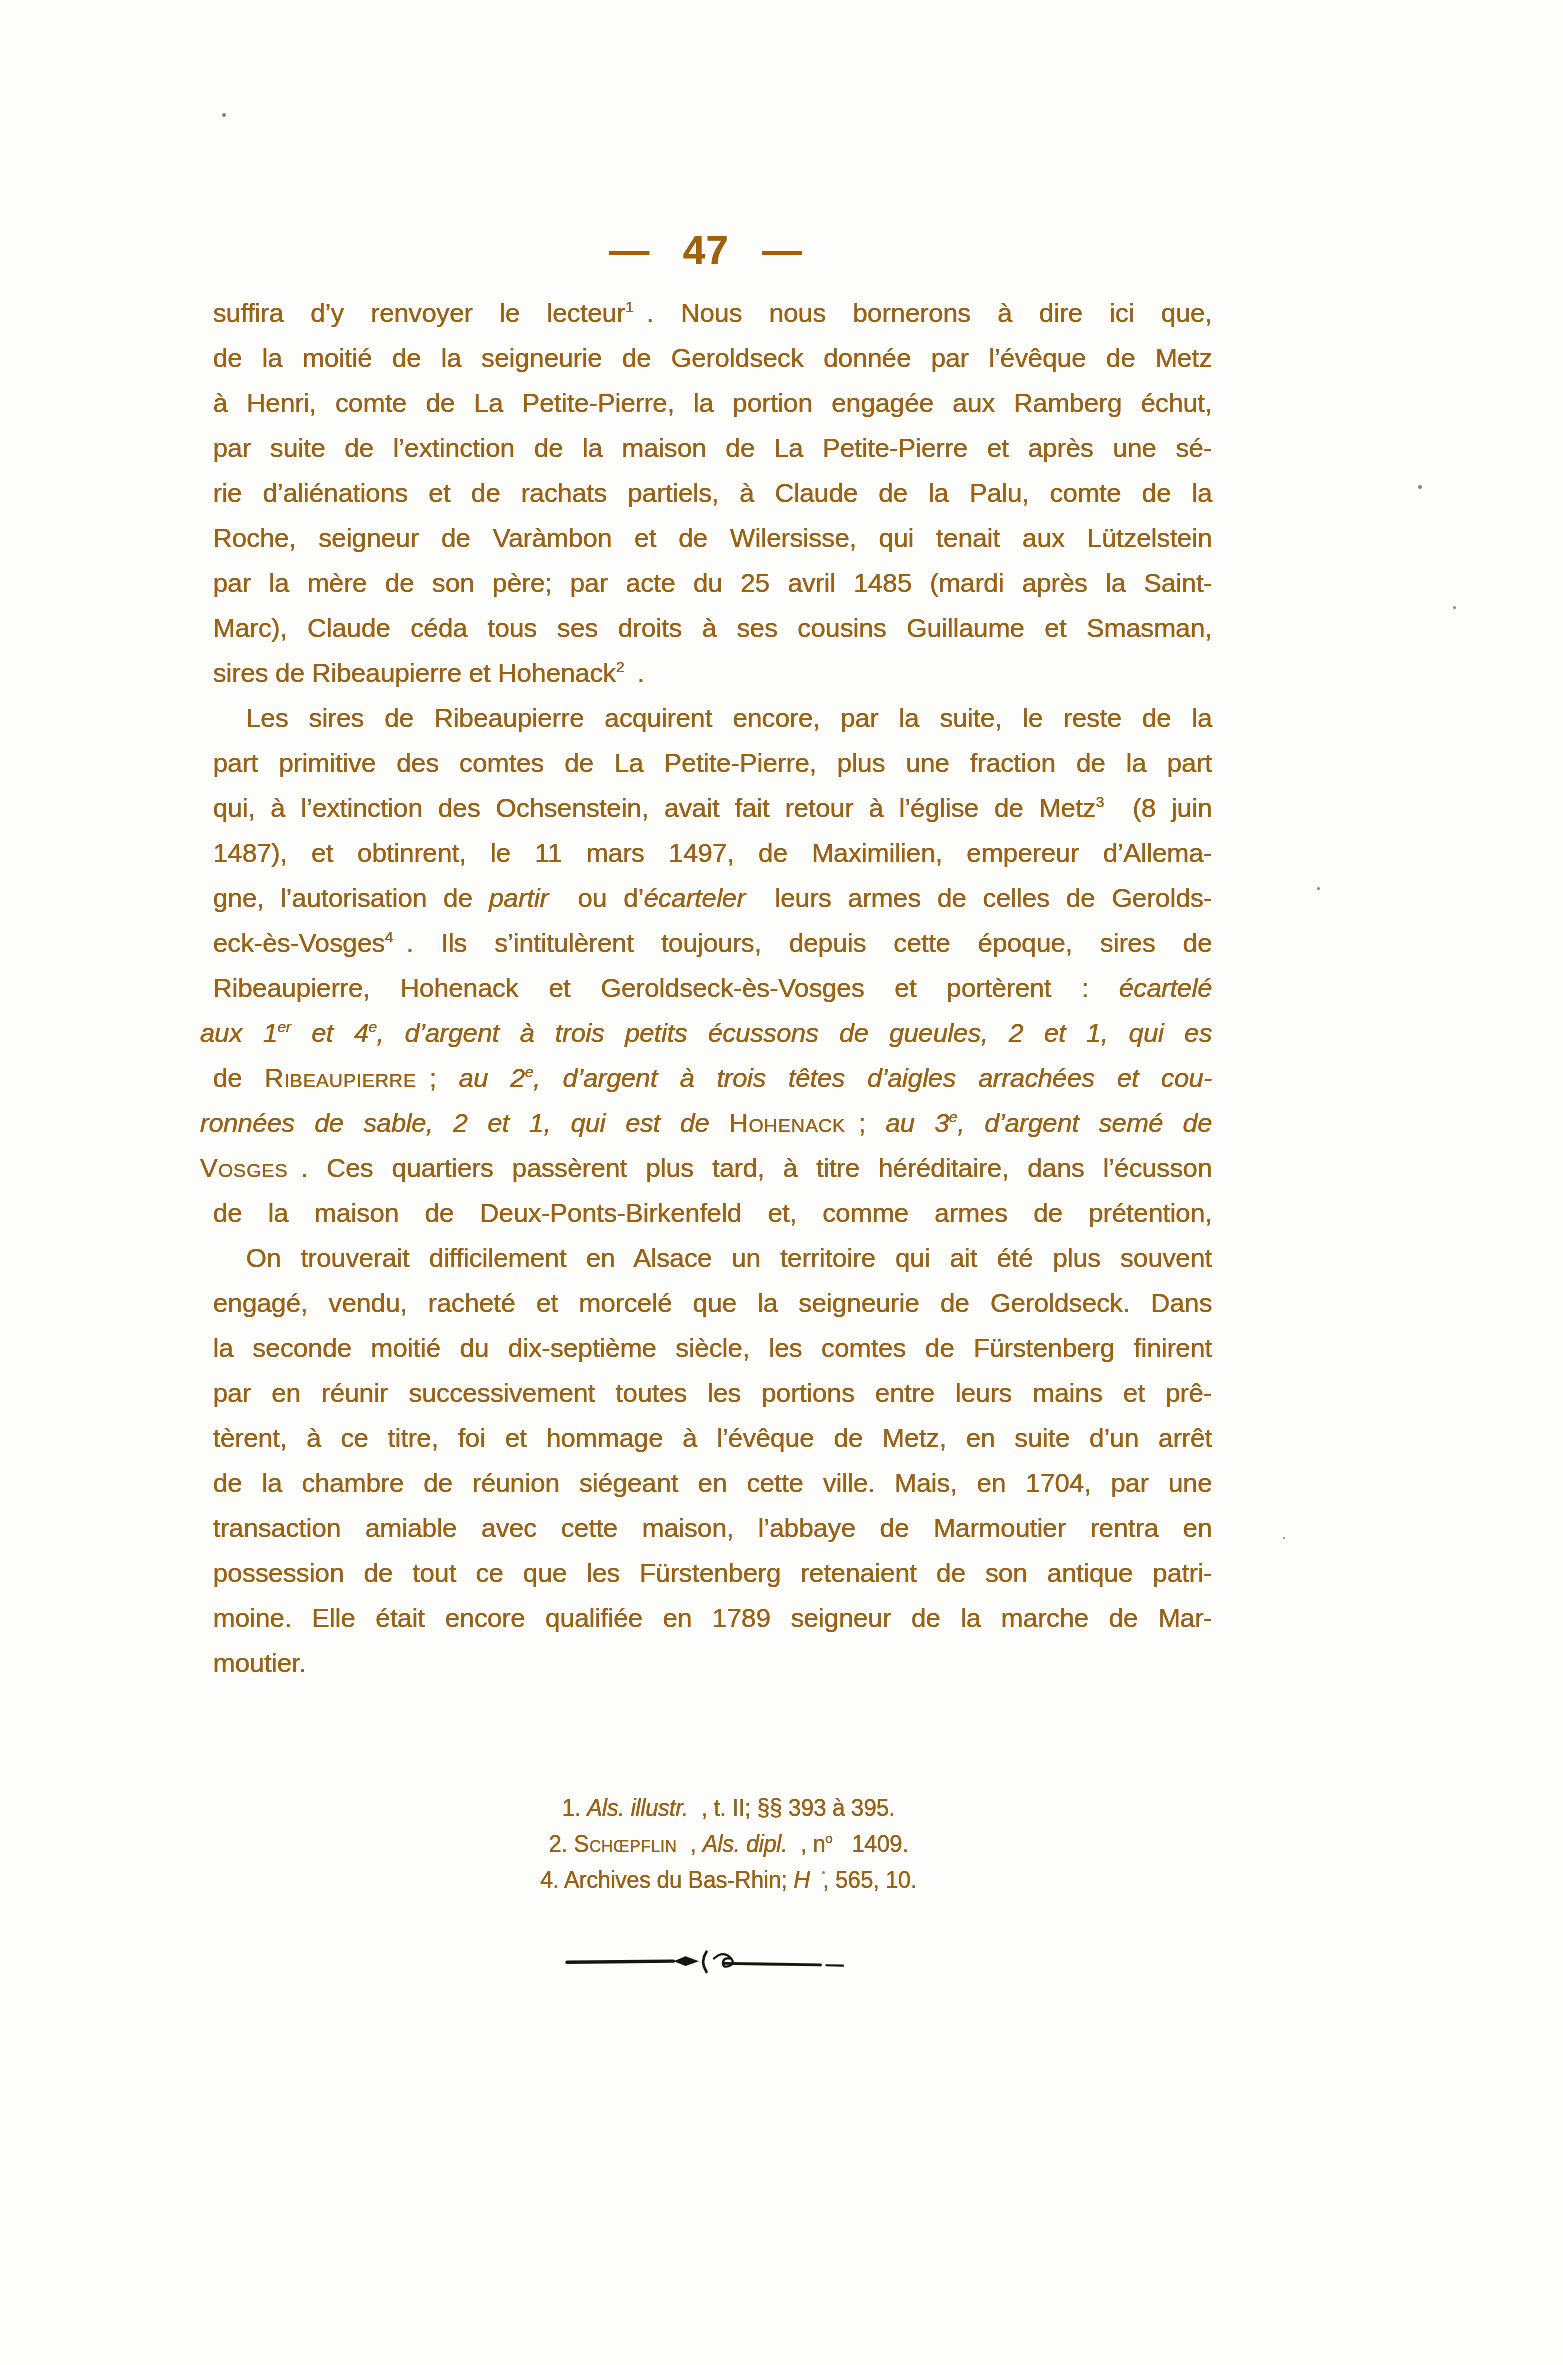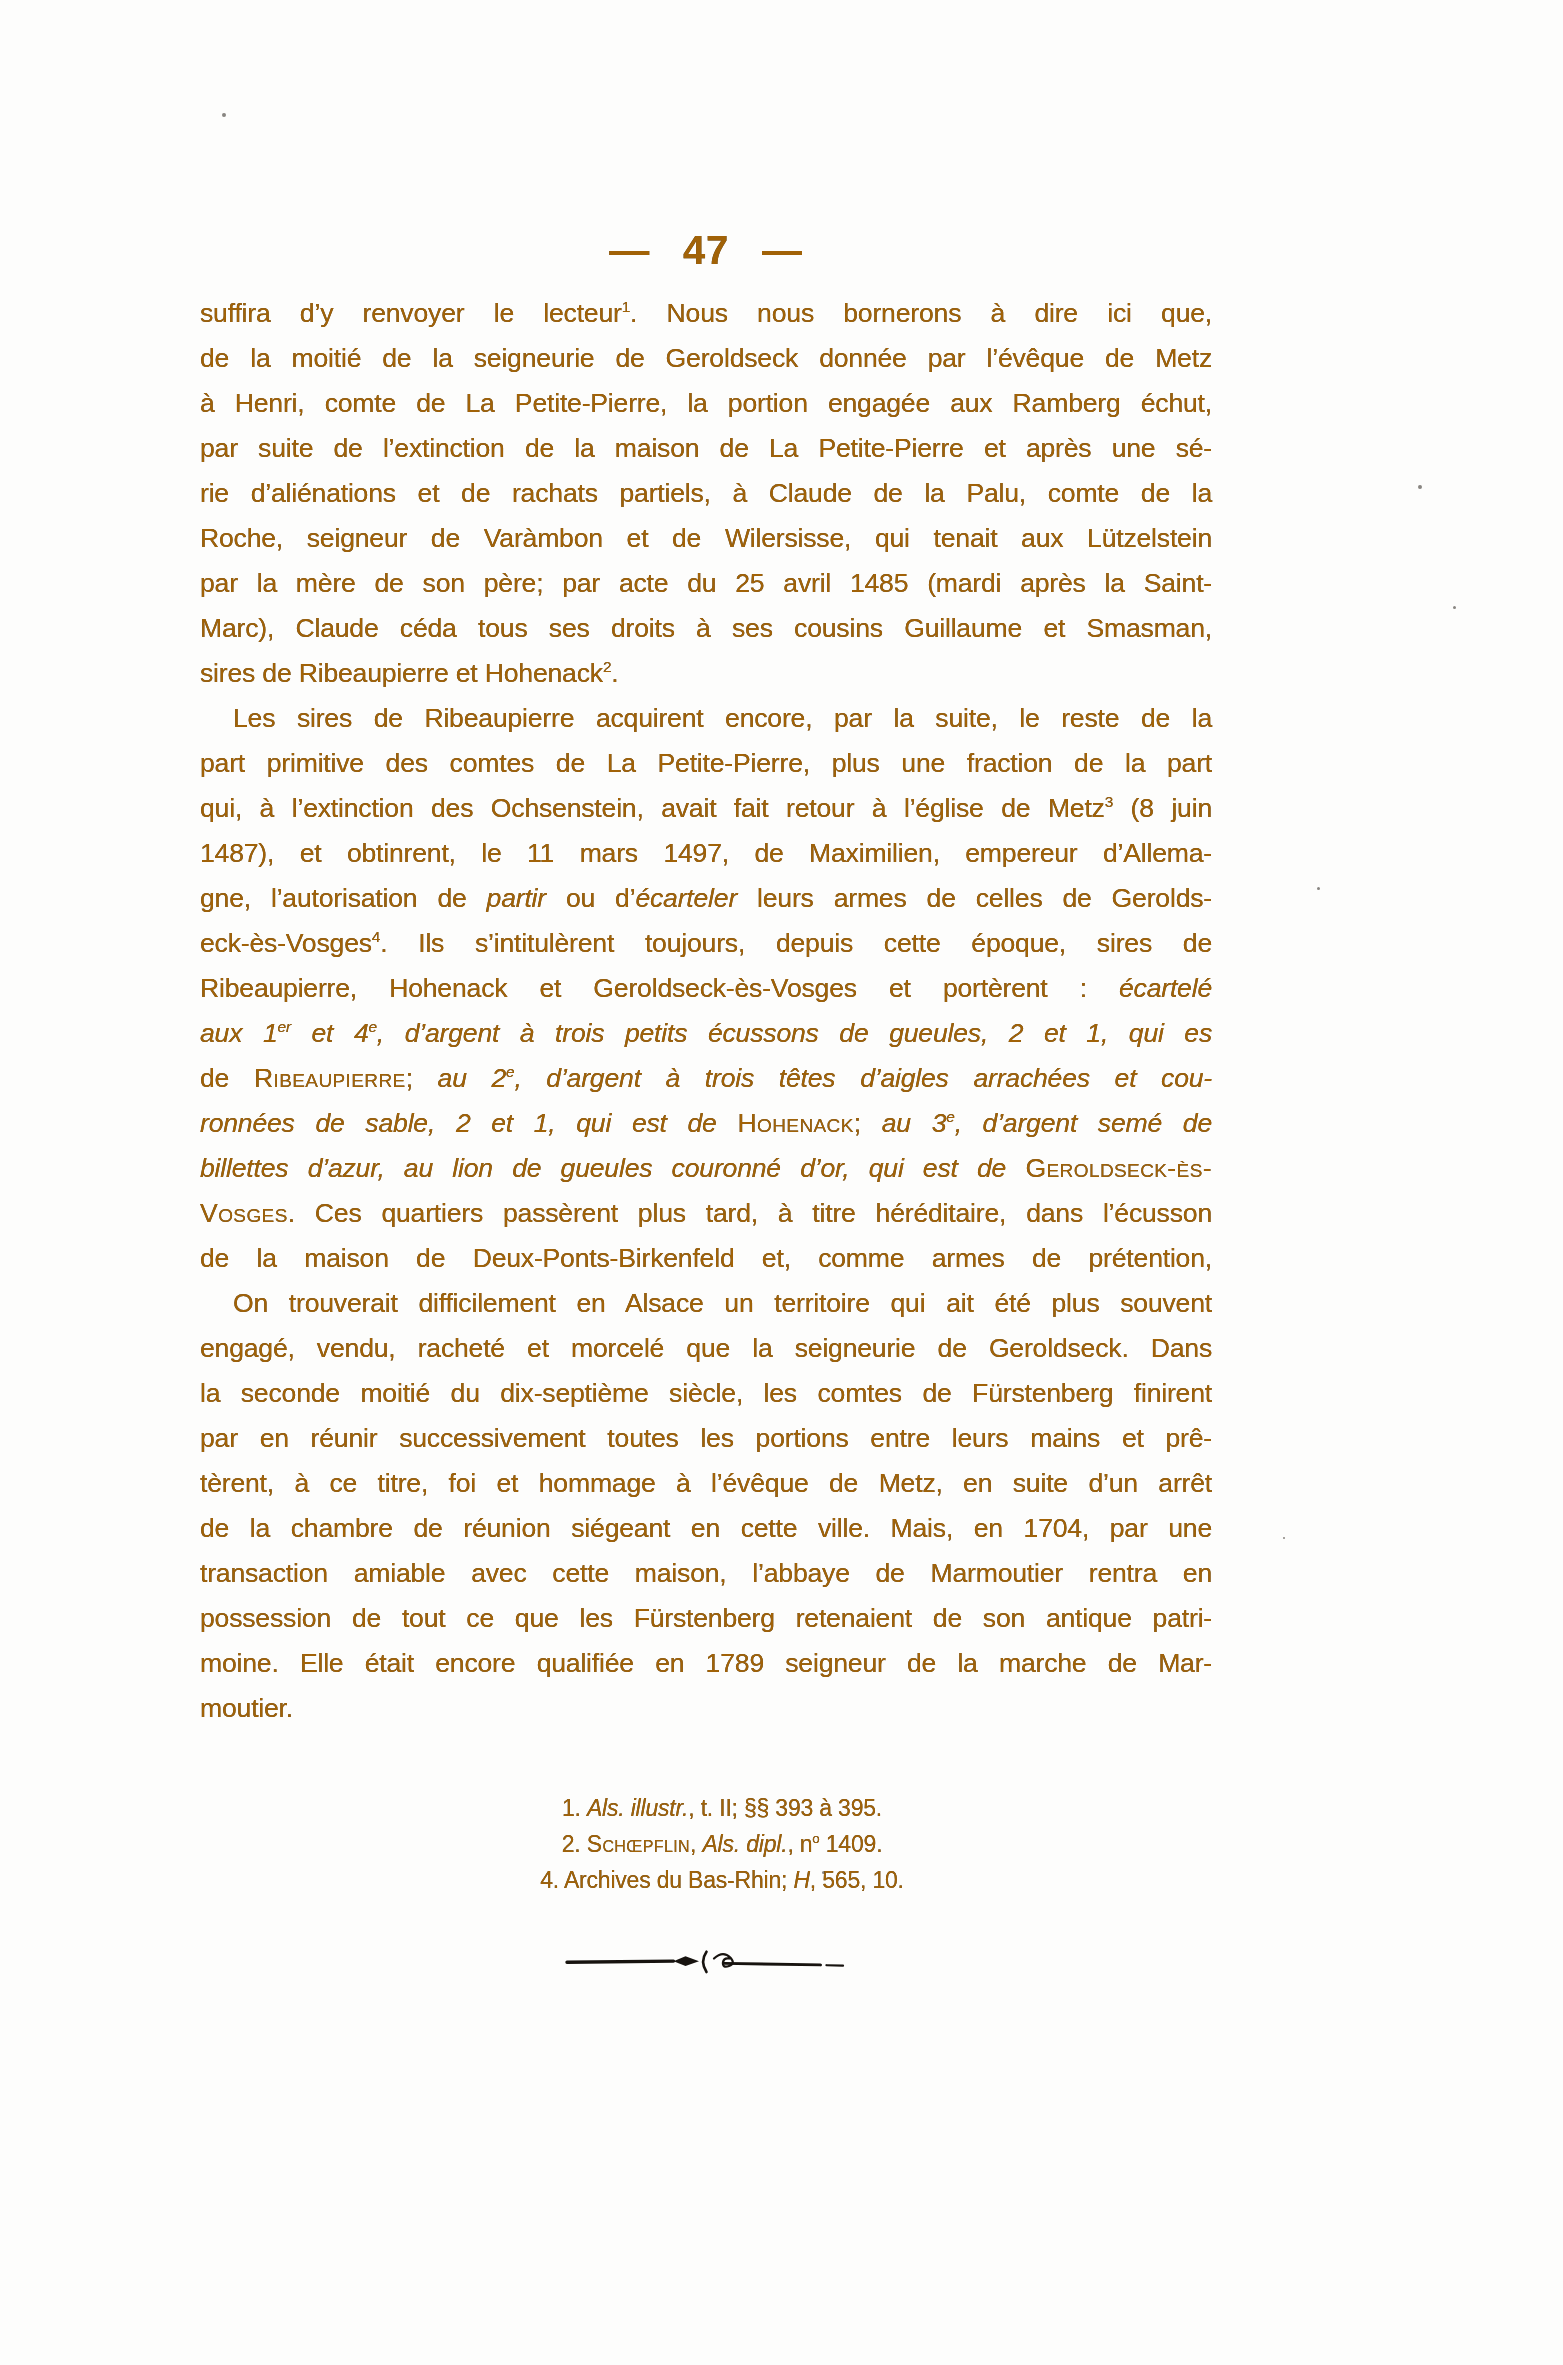--- a/index.html
+++ b/index.html
@@ -26,21 +26,21 @@
   }
   .line{
     height:45px;line-height:45px;
     text-align:justify;text-align-last:justify;
     letter-spacing:-0.2px;
     white-space:nowrap;
   }
   .line.just{white-space:normal;}
   .line.nolast{text-align-last:left;white-space:normal;}
   .line.indent{text-indent:33px;}
-  .r-n{font-style:normal;}
+  .r-n{font-style:normal;margin-left:13px;}
   .r-i{font-style:italic;}
   .r-sc{font-variant:small-caps;letter-spacing:0.4px;}
   .r-sup{font-size:58%;vertical-align:super;line-height:0;}
   .r-supi{font-size:58%;vertical-align:super;line-height:0;font-style:italic;margin-top:12px;}
   .footnotes{
     position:absolute;top:1790px;left:200px;width:1012px;
     font-size:23px;
     text-shadow:0 0 0.3px rgba(23,19,15,.8);
   }
   .fnline{
@@ -76,21 +76,20 @@
       <div class="line just indent"><span class="r-n">Les sires de Ribeaupierre acquirent encore, par la suite, le reste de la</span></div>
       <div class="line just"><span class="r-n">part primitive des comtes de La Petite-Pierre, plus une fraction de la part</span></div>
       <div class="line just"><span class="r-n">qui, à l’extinction des Ochsenstein, avait fait retour à l’église de Metz</span><span class="r-sup">3</span><span class="r-n"> (8 juin</span></div>
       <div class="line just"><span class="r-n">1487), et obtinrent, le 11 mars 1497, de Maximilien, empereur d’Allema-</span></div>
       <div class="line just"><span class="r-n">gne, l’autorisation de </span><span class="r-i">partir</span><span class="r-n"> ou d’</span><span class="r-i">écarteler</span><span class="r-n"> leurs armes de celles de Gerolds-</span></div>
       <div class="line just"><span class="r-n">eck-ès-Vosges</span><span class="r-sup">4</span><span class="r-n">. Ils s’intitulèrent toujours, depuis cette époque, sires de</span></div>
       <div class="line just"><span class="r-n">Ribeaupierre, Hohenack et Geroldseck-ès-Vosges et portèrent : </span><span class="r-i">écartelé</span></div>
       <div class="line just"><span class="r-i">aux 1</span><span class="r-supi">er</span><span class="r-i"> et 4</span><span class="r-supi">e</span><span class="r-i">, d’argent à trois petits écussons de gueules, 2 et 1, qui es</span></div>
       <div class="line just"><span class="r-n">de </span><span class="r-sc">Ribeaupierre</span><span class="r-n">; </span><span class="r-i">au 2</span><span class="r-supi">e</span><span class="r-i">, d’argent à trois têtes d’aigles arrachées et cou-</span></div>
       <div class="line just"><span class="r-i">ronnées de sable, 2 et 1, qui est de </span><span class="r-sc">Hohenack</span><span class="r-n">; </span><span class="r-i">au 3</span><span class="r-supi">e</span><span class="r-i">, d’argent semé de</span></div>
-      <div class="line just"><span class="r-i">billettes d’azur, au lion de gueules couronné d’or, qui est de </span><span class="r-sc">Geroldseck-ès-</span></div>
       <div class="line just"><span class="r-sc">Vosges</span><span class="r-n">. Ces quartiers passèrent plus tard, à titre héréditaire, dans l’écusson</span></div>
       <div class="line just"><span class="r-n">de la maison de Deux-Ponts-Birkenfeld et, comme armes de prétention,</span></div>
       <div class="line just indent"><span class="r-n">On trouverait difficilement en Alsace un territoire qui ait été plus souvent</span></div>
       <div class="line just"><span class="r-n">engagé, vendu, racheté et morcelé que la seigneurie de Geroldseck. Dans</span></div>
       <div class="line just"><span class="r-n">la seconde moitié du dix-septième siècle, les comtes de Fürstenberg finirent</span></div>
       <div class="line just"><span class="r-n">par en réunir successivement toutes les portions entre leurs mains et prê-</span></div>
       <div class="line just"><span class="r-n">tèrent, à ce titre, foi et hommage à l’évêque de Metz, en suite d’un arrêt</span></div>
       <div class="line just"><span class="r-n">de la chambre de réunion siégeant en cette ville. Mais, en 1704, par une</span></div>
       <div class="line just"><span class="r-n">transaction amiable avec cette maison, l’abbaye de Marmoutier rentra en</span></div>
       <div class="line just"><span class="r-n">possession de tout ce que les Fürstenberg retenaient de son antique patri-</span></div>

